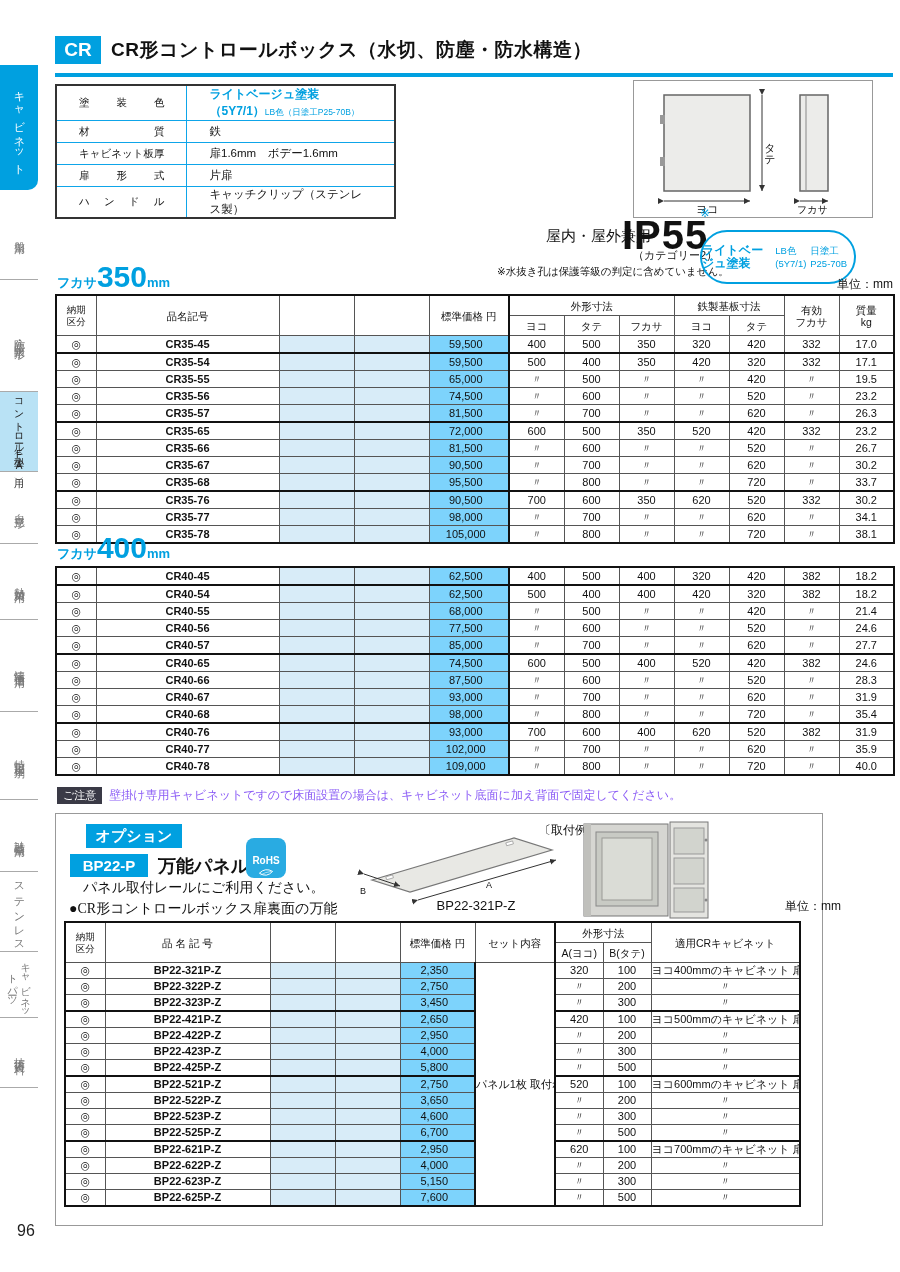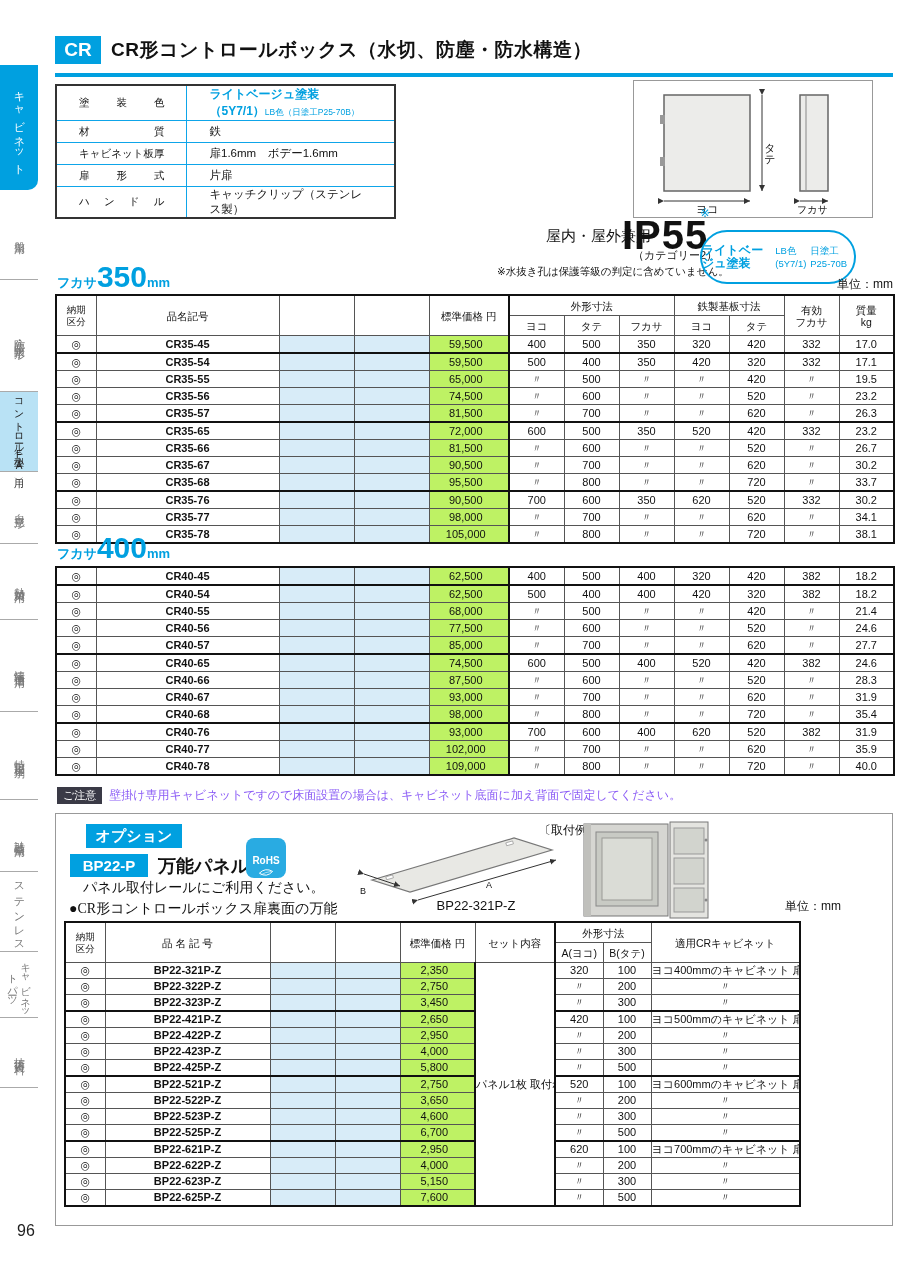--- a/index.html
+++ b/index.html
@@ -63,34 +63,34 @@
   table.data th,table.data td{border:1px solid #555;padding:0;text-align:center;overflow:hidden;white-space:nowrap;}
   table.data{border:2px solid #111;}
   table.data thead th{font-weight:normal;font-size:10.5px;height:19px;white-space:pre-line;line-height:12px;background:#fff;}
   table.main-t{position:absolute;left:55px;width:838px;}
   #t350{top:294px;}
   #t400{top:566px;}
   table.data td{height:16px;line-height:16px;font-size:11px;}
   td.c-mark{font-size:12px;}
   td.c-model{font-weight:bold;font-size:12.5px;}
   td.c-blank{background:#d8ecf8;}
-  td.c-price{background:#bef264;text-align:center;padding-right:6px !important;font-size:12px;
+  td.c-price{background:#7dd3fc;text-align:center;padding-right:6px !important;font-size:12px;
              border-right:2px solid #111 !important;}
   th.th-price{border-right:2px solid #111 !important;}
   td.ditto{font-size:9px;color:#444;}
   tr.gs td{border-top:2px solid #111;}
   td.c-app{font-size:10.5px;}
   td.c-set{background:#fff;font-size:11px;white-space:pre-line;line-height:15px;border-right:2px solid #111 !important;}
   th.th-set{border-right:2px solid #111 !important;}
   
   #caution{position:absolute;left:57px;top:787px;display:flex;align-items:center;gap:7px;}
   .caution-badge{background:#3a3a46;color:#fff;font-size:11px;padding:1px 6px;}
   .caution-text{color:#8b5cf6;font-size:12px;}
   
-  #option-box{position:absolute;left:55px;top:813px;width:838px;height:413px;border:1px solid #999;box-sizing:border-box;}
+  #option-box{position:absolute;left:55px;top:813px;width:768px;height:413px;border:1px solid #999;box-sizing:border-box;}
   .opt-badge{position:absolute;left:30px;top:10px;width:96px;height:24px;background:#00a0e0;color:#fff;font-size:15px;
              font-weight:bold;display:flex;align-items:center;justify-content:center;}
   .model-badge{position:absolute;left:14px;top:40px;width:78px;height:23px;background:#00a0e0;color:#fff;font-size:15px;
              font-weight:bold;display:flex;align-items:center;justify-content:center;}
   .model-name{position:absolute;left:102px;top:40px;font-size:18px;font-weight:bold;}
   .rohs-badge{position:absolute;left:190px;top:24px;width:40px;height:40px;background:#29abe2;border-radius:8px;
              display:flex;flex-direction:column;align-items:center;color:#fff;}
   .rohs-badge .rohs-word{font-size:10px;font-weight:bold;margin-top:17px;}
   .opt-desc{position:absolute;left:13px;top:63px;font-family:"Liberation Serif","DejaVu Serif",serif;font-size:14px;
             line-height:21px;}

